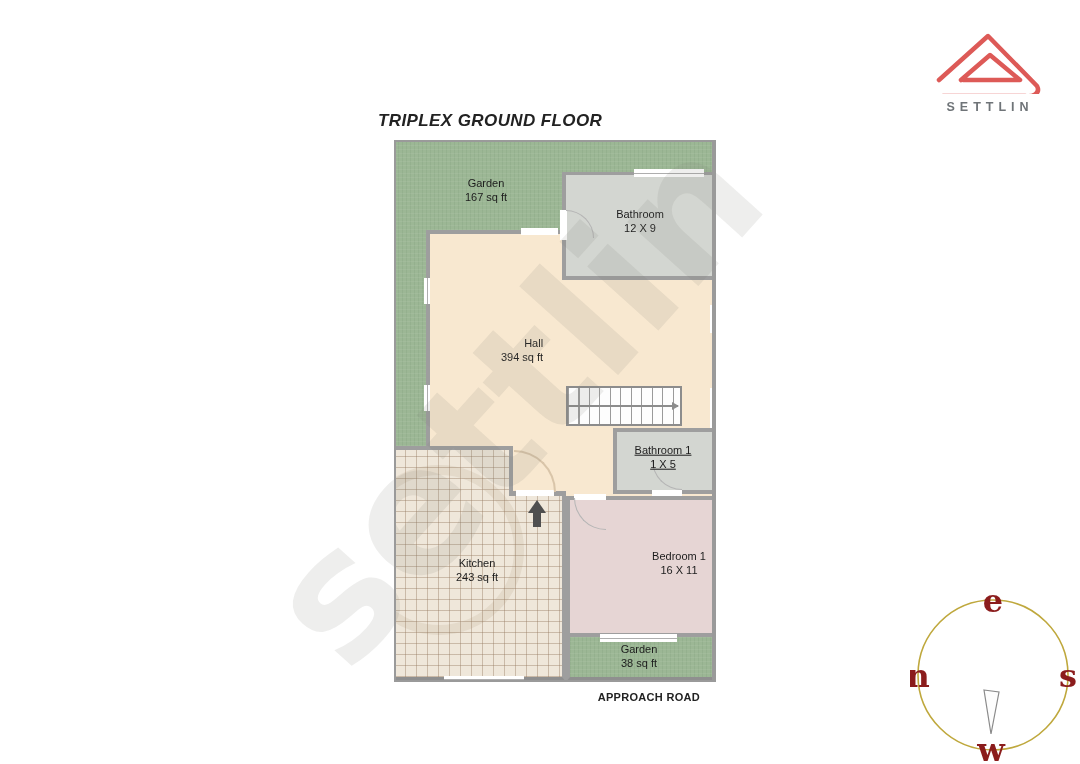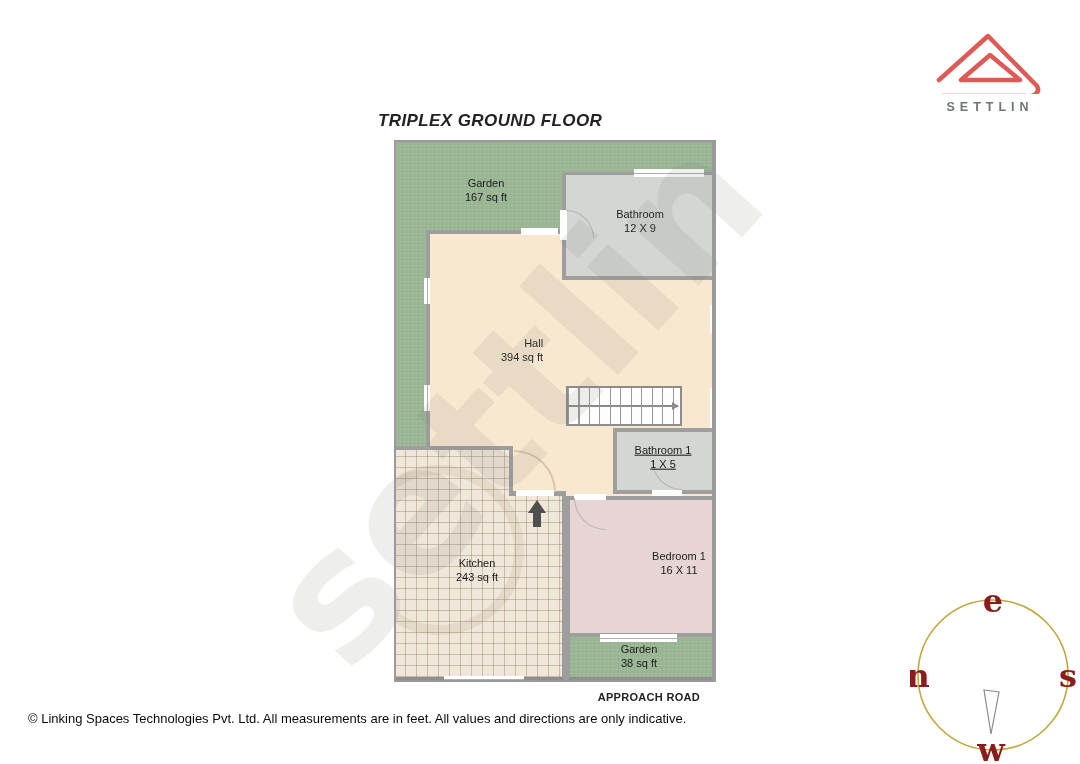--- a/index.html
+++ b/index.html
@@ -186,15 +186,14 @@
     <svg width="166" height="176" viewBox="0 0 166 176">
       <circle cx="83" cy="87" r="75" fill="none" stroke="#bfa83d" stroke-width="1.6"></circle>
       <polygon points="74,102 89,104 81,146" fill="#fdfdfd" stroke="#8a8a8a" stroke-width="1.2"></polygon>
       <text x="83" y="13" text-anchor="middle" dominant-baseline="central" font-family="DejaVu Serif, serif" font-size="32" font-weight="bold" fill="#8b1c1c">e</text>
       <text x="8" y="88" text-anchor="middle" dominant-baseline="central" font-family="DejaVu Serif, serif" font-size="32" font-weight="bold" fill="#8b1c1c">n</text>
       <text x="158" y="88" text-anchor="middle" dominant-baseline="central" font-family="DejaVu Serif, serif" font-size="32" font-weight="bold" fill="#8b1c1c">s</text>
       <text x="81" y="162" text-anchor="middle" dominant-baseline="central" font-family="DejaVu Serif, serif" font-size="32" font-weight="bold" fill="#8b1c1c">w</text>
     </svg>
   </div>
 
-  <div class="footer">© Linking Spaces Technologies Pvt. Ltd. All measurements are in feet. All values and directions are only indicative.</div>
 
 </div>
 
 </body></html>

